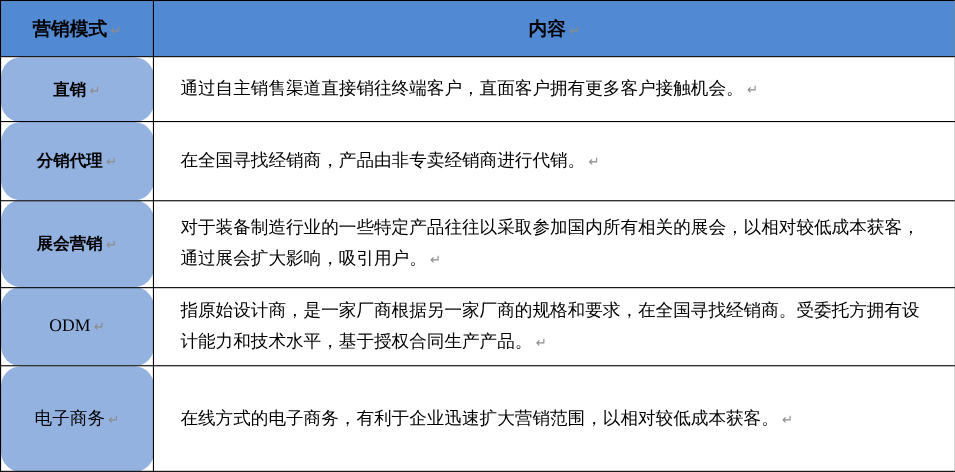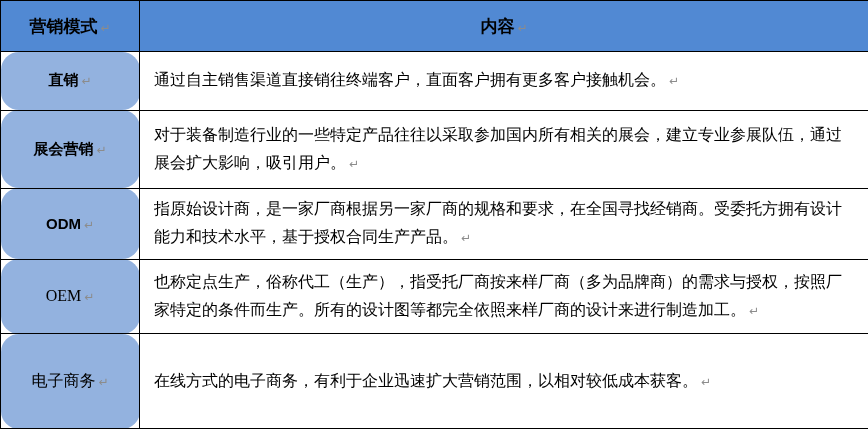--- a/index.html
+++ b/index.html
@@ -55,21 +55,21 @@
   tbody tr:nth-child(5) td.label-cell {
     font-family: "Liberation Serif", "DejaVu Serif", serif;
     font-weight: normal;
     font-size: 16px;
   }
   td.content-cell {
     background: #ffffff;
     font-size: 16px;
     line-height: 28px;
     text-align: left;
-    padding: 2px 14px;
+    padding: 2px 24px;
   }
   .pmark {
     color: #8c8c8c;
     font-size: 12px;
     font-family: "DejaVu Sans", sans-serif;
     margin-left: 3px;
     font-weight: normal;
   }
 </style>
 </head>
@@ -84,30 +84,30 @@
     <tr class="h-header">
       <th class="header-cell"><span>营销模式</span><span class="pmark">↵</span></th>
       <th class="header-cell"><span>内容</span><span class="pmark">↵</span></th>
     </tr>
   </thead>
   <tbody>
     <tr class="h-r0">
       <td class="label-cell"><span>直销</span><span class="pmark">↵</span></td>
       <td class="content-cell"><span>通过自主销售渠道直接销往终端客户，直面客户拥有更多客户接触机会。</span><span class="pmark">↵</span></td>
     </tr>
+    <tr class="h-r1">
+      <td class="label-cell"><span>分销代理</span><span class="pmark">↵</span></td>
+      <td class="content-cell"><span>在全国寻找经销商，产品由非专卖经销商进行代销。</span><span class="pmark">↵</span></td>
+    </tr>
     <tr class="h-r2">
       <td class="label-cell"><span>展会营销</span><span class="pmark">↵</span></td>
-      <td class="content-cell"><span>对于装备制造行业的一些特定产品往往以采取参加国内所有相关的展会，建立专业参展队伍，通过展会扩大影响，吸引用户。</span><span class="pmark">↵</span></td>
+      <td class="content-cell"><span>对于装备制造行业的一些特定产品往往以采取参加国内所有相关的展会，以相对较低成本获客，通过展会扩大影响，吸引用户。</span><span class="pmark">↵</span></td>
     </tr>
     <tr class="h-r3">
       <td class="label-cell"><span>ODM</span><span class="pmark">↵</span></td>
       <td class="content-cell"><span>指原始设计商，是一家厂商根据另一家厂商的规格和要求，在全国寻找经销商。受委托方拥有设计能力和技术水平，基于授权合同生产产品。</span><span class="pmark">↵</span></td>
-    </tr>
-    <tr class="h-r4">
-      <td class="label-cell"><span>OEM</span><span class="pmark">↵</span></td>
-      <td class="content-cell"><span>也称定点生产，俗称代工（生产），指受托厂商按来样厂商（多为品牌商）的需求与授权，按照厂家特定的条件而生产。所有的设计图等都完全依照来样厂商的设计来进行制造加工。</span><span class="pmark">↵</span></td>
     </tr>
     <tr class="h-r5">
       <td class="label-cell"><span>电子商务</span><span class="pmark">↵</span></td>
       <td class="content-cell"><span>在线方式的电子商务，有利于企业迅速扩大营销范围，以相对较低成本获客。</span><span class="pmark">↵</span></td>
     </tr>
   </tbody>
 </table>
 
 </body></html>

